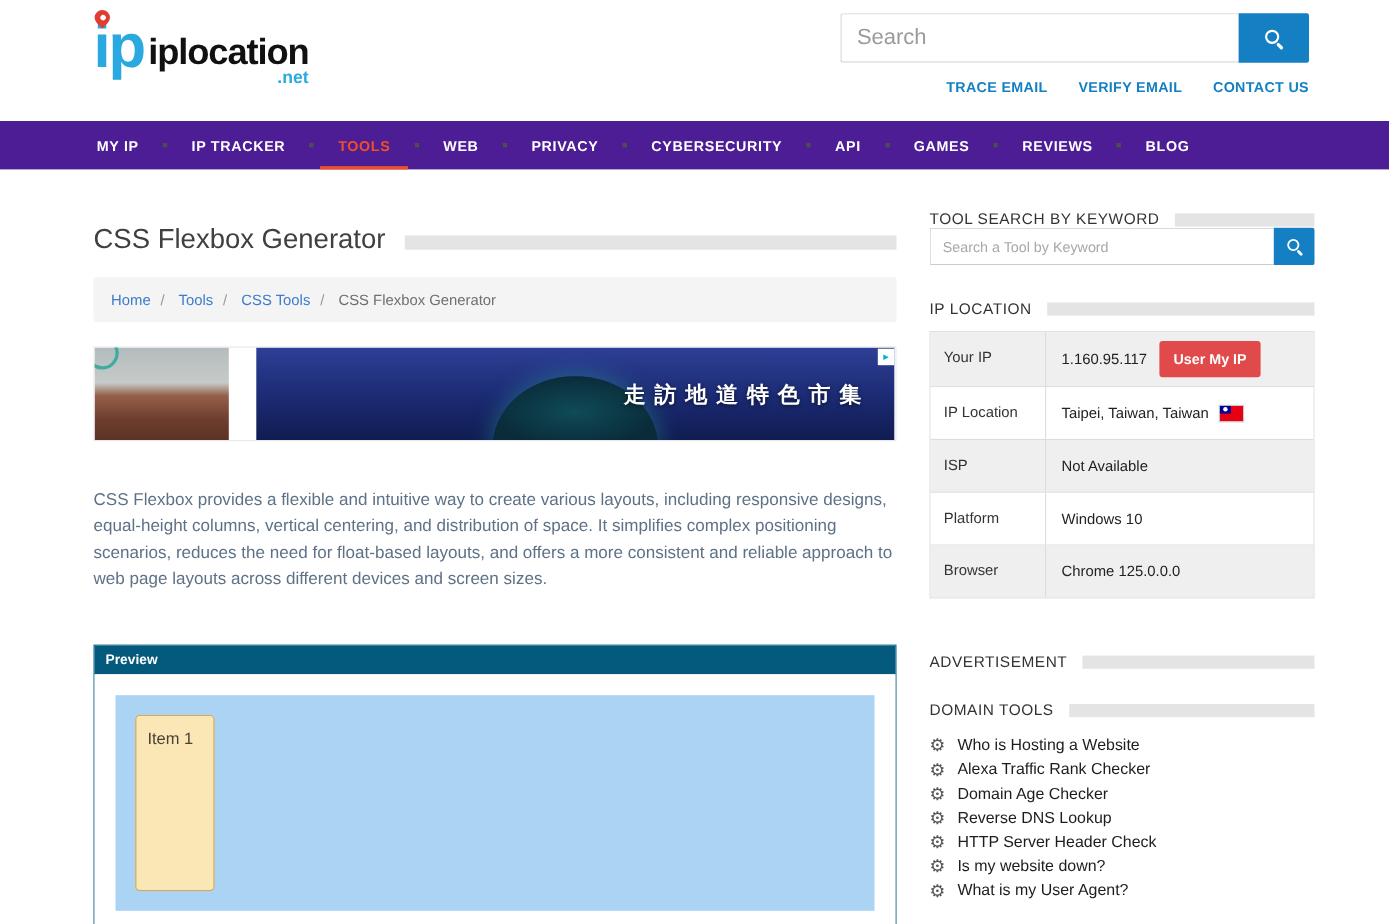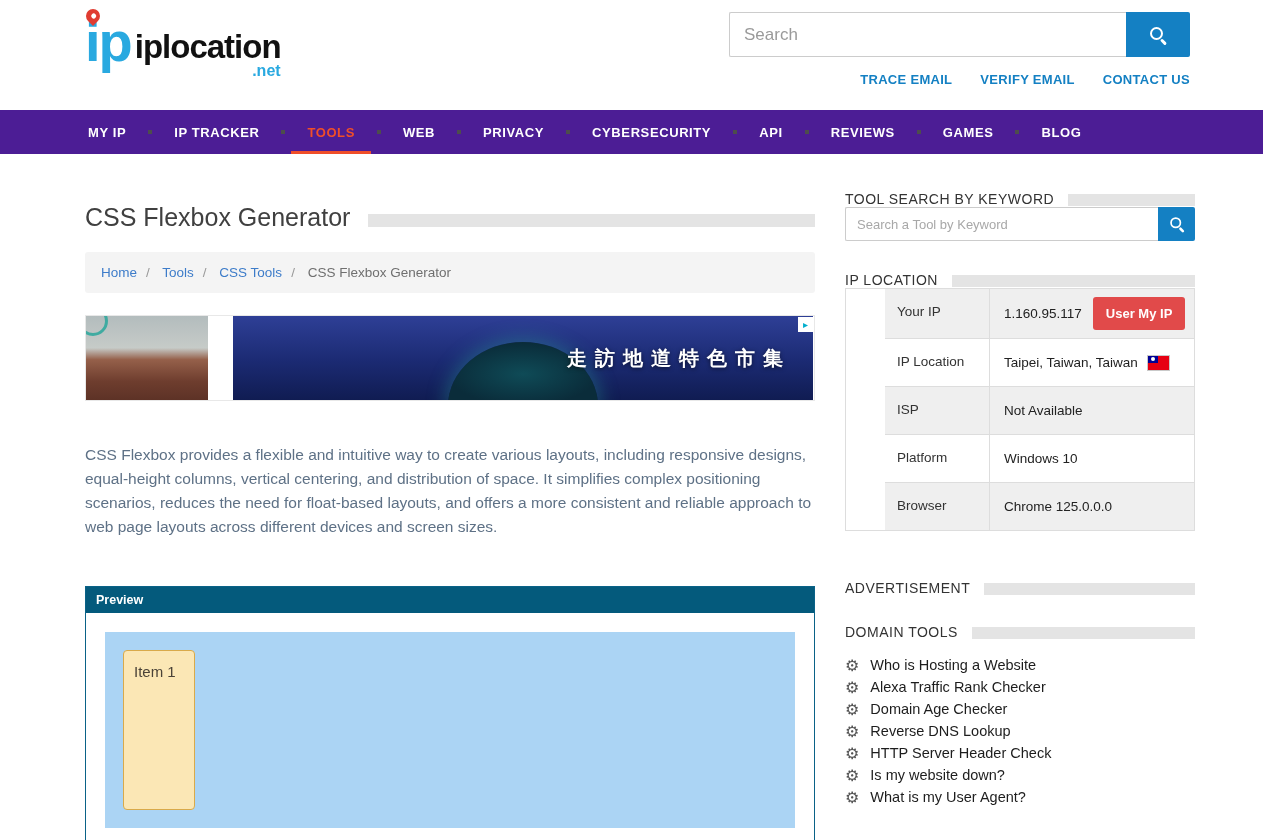--- a/index.html
+++ b/index.html
@@ -12,21 +12,21 @@
   .logo { display:flex; align-items:flex-start; cursor:pointer; padding-top:4px; }
   .logo-mark { position:relative; font-size:56px; line-height:56px; font-weight:700; color:#29a9e0; letter-spacing:-2px; }
   .pin { position:absolute; top:-5px; left:1px; width:14px; height:14px; background:#e03c31; border-radius:50% 50% 50% 0; transform:rotate(-45deg); }
   .pin::after { content:''; position:absolute; left:4.5px; top:4.5px; width:5px; height:5px; background:#fff; border-radius:50%; }
   .logo-text { margin:16px 0 0 4px; display:flex; flex-direction:column; }
   .logo-name { font-size:33px; font-weight:800; color:#111; letter-spacing:-1px; line-height:34px; }
   .logo-tld { align-self:flex-end; color:#29a9e0; font-weight:700; font-size:16px; margin-top:-2px; }
 
   .header-right { display:flex; flex-direction:column; align-items:flex-end; padding-top:2px; }
   .header-search { display:flex; }
-  .header-search input { width:397px; height:45px; border:1px solid #ccc; border-right:none; padding:0 14px; font-size:17px; color:#333; outline:none; border-radius:2px 0 0 2px; font-family:"Liberation Sans", sans-serif; }
+  .header-search input { width:362px; height:45px; border:1px solid #ccc; border-right:none; padding:0 14px; font-size:20px; color:#333; outline:none; border-radius:2px 0 0 2px; font-family:"Liberation Sans", sans-serif; }
   .header-search input::placeholder { color:#9a9a9a; }
   .search-btn { width:64px; height:45px; background:#1480c3; border:none; cursor:pointer; display:flex; align-items:center; justify-content:center; border-radius:0 2px 2px 0; }
   .search-btn.small { width:37px; height:34px; }
   .mag-icon { position:relative; display:inline-block; width:18px; height:18px; }
   .mag-icon::before { content:''; position:absolute; left:1px; top:1px; width:9px; height:9px; border:2px solid #fff; border-radius:50%; }
   .mag-icon::after { content:''; position:absolute; left:12px; top:12px; width:7px; height:3px; background:#fff; transform:rotate(45deg); transform-origin:left center; border-radius:2px; }
   .quick-links { margin-top:15px; display:flex; gap:28px; }
   .quick-link { color:#1480c3; font-size:13px; font-weight:700; letter-spacing:0.3px; cursor:pointer; text-decoration:none; }
 
   
@@ -78,21 +78,21 @@
   .side-heading .heading-text { font-size:14px; color:#333; letter-spacing:0.5px; white-space:nowrap; }
   .head-bar { flex:1; height:12px; background:#e4e4e4; margin-left:14px; margin-top:2px; }
 
   .tool-search { display:flex; margin-top:0; }
   .tool-search input { flex:1; height:34px; border:1px solid #ccc; border-right:none; padding:0 11px; font-size:13px; color:#333; outline:none; border-radius:2px 0 0 2px; font-family:"Liberation Sans", sans-serif; }
   .tool-search input::placeholder { color:#a8a8a8; }
   .tool-search .search-btn { border-radius:0 2px 2px 0; }
   .tool-search .mag-icon { transform:scale(0.85); }
 
   .sh-ip { margin-top:31px; }
-  .ip-table { border:1px solid #ddd;padding-left:39px; }
+  .ip-table { margin-top:13px; border:1px solid #ddd; }
   .ip-row { display:flex; align-items:stretch; border-bottom:1px solid #ddd; background:#fff; }
   .ip-row:last-of-type { border-bottom:none; }
   .ip-row:nth-of-type(odd) { background:#efefef; }
   .ip-label { flex:0 0 105px; border-right:1px solid #ddd; padding:15px 8px 15px 12px; font-size:13.5px; color:#333; }
   .ip-value { flex:1; display:flex; align-items:center; padding:8px 8px 8px 14px; font-size:13.5px; color:#222; min-height:47px; }
   .hide-ip-btn { margin-left:11px; background:#e14a4a; color:#fff; font-weight:700; font-size:13px; border:none; border-radius:3px; padding:9px 13px; cursor:pointer; font-family:"Liberation Sans", sans-serif; }
   .flag { width:21px; height:14px; background:#e60012; position:relative; display:inline-block; margin-left:10px; outline:1px solid #c9c9c9; }
   .flag::before { content:''; position:absolute; left:0; top:0; width:10px; height:7px; background:#000095; }
   .flag::after { content:''; position:absolute; left:3px; top:1.5px; width:4px; height:4px; background:#fff; border-radius:50%; }
 
@@ -162,25 +162,25 @@
 
       <div class="nav-item">
         <span class="nav-label">CYBERSECURITY</span>
       </div>
 
       <div class="nav-item">
         <span class="nav-label">API</span>
       </div>
 
       <div class="nav-item">
+        <span class="nav-label">GAMES</span>
+      </div>
+
+      <div class="nav-item">
         <span class="nav-label">REVIEWS</span>
-      </div>
-
-      <div class="nav-item">
-        <span class="nav-label">GAMES</span>
       </div>
 
       <div class="nav-item">
         <span class="nav-label">BLOG</span>
       </div>
     </nav>
 
   <div class="content">
 
     <main class="left-col">

